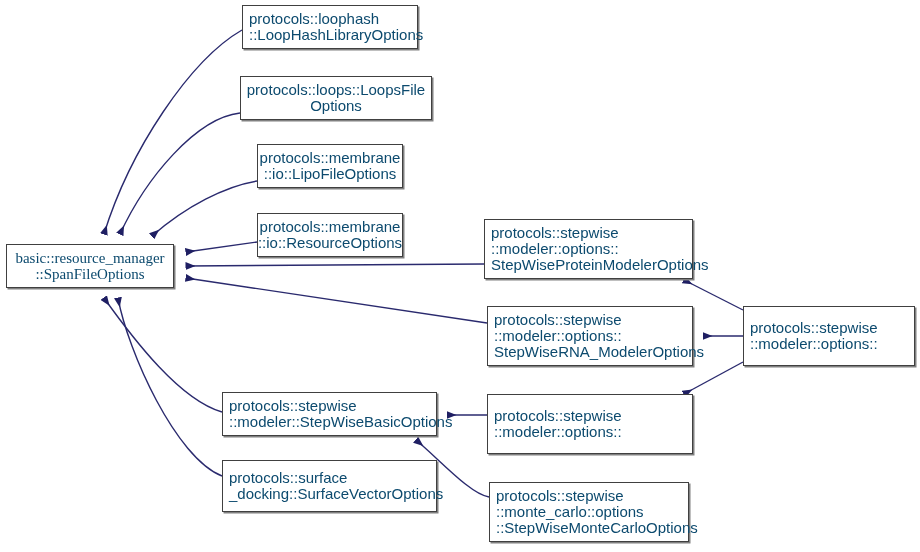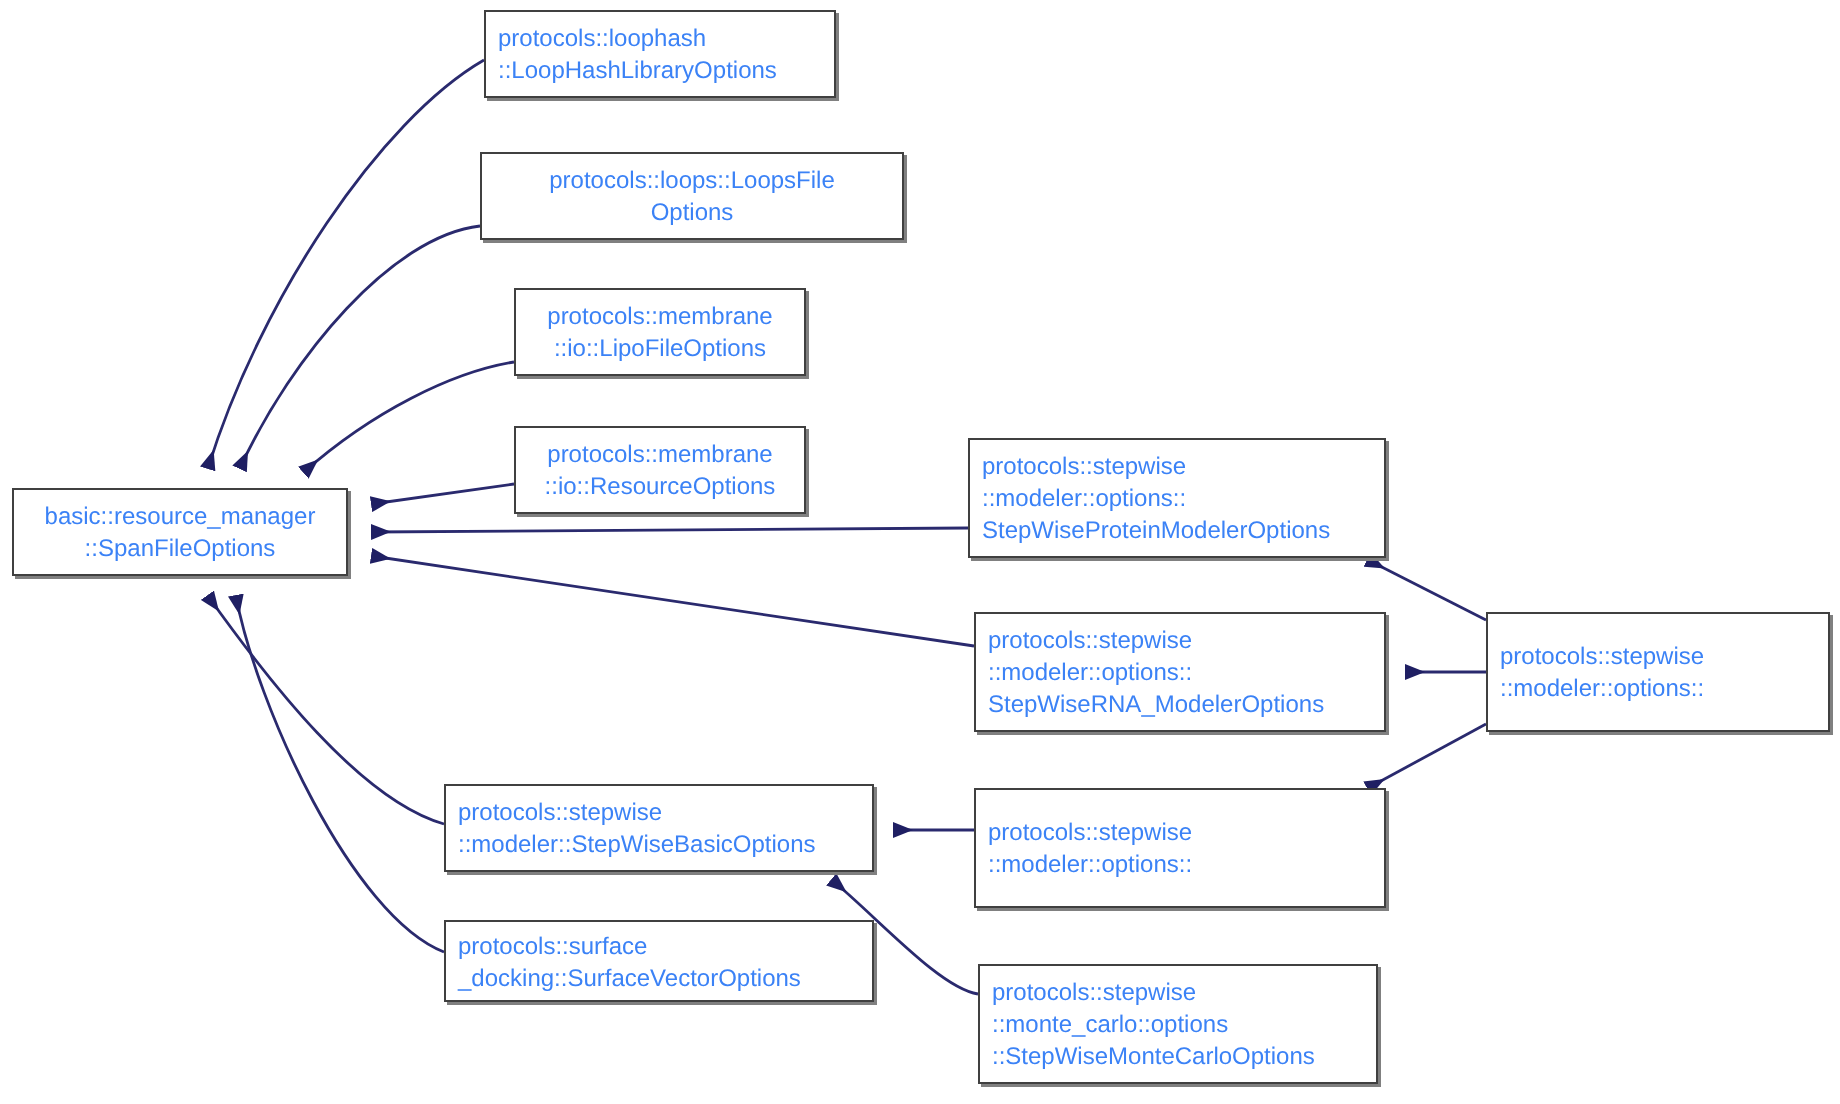--- a/index.html
+++ b/index.html
@@ -26,22 +26,22 @@
   .node-box {
     position: absolute;
     box-sizing: border-box;
     background: #ffffff;
     border: 1px solid #404040;
     box-shadow: 1.5px 1.5px 0 0 #808080;
     display: flex;
     flex-direction: column;
     justify-content: center;
     padding: 2px 6px;
-    color: #3b82f6;
-    font-size: 12px;
+    color: #0c4a6e;
+    font-size: 15px;
     line-height: 16px;
     white-space: pre;
   }
   .node-box.align-center { align-items: center; text-align: center; }
   .node-box.align-left   { align-items: flex-start; text-align: left; }
   .node-line { display: block; }
 </style>
 </head>
 <body>
 
@@ -67,31 +67,31 @@
 
       <path d="M 743 310 L 684 280"></path>
       <path d="M 743 336 L 703 336"></path>
       <path d="M 743 362 L 684 394"></path>
 
       <path d="M 487 415 L 447 415"></path>
       <path d="M 489 497 C 470 494 440 460 416 440"></path>
     </g>
   </svg>
 
-  <div class="node-box align-center" style="left:6px; top:244px; width:168px; height:44px;">
+  <div class="node-box align-center" style="left:6px; top:244px; width:168px; height:44px;font-family:Liberation Serif, serif;">
     <span class="node-line">basic::resource_manager</span>
     <span class="node-line">::SpanFileOptions</span>
   </div>
 
   <div class="node-box align-left" style="left:242px; top:5px; width:176px; height:44px;">
     <span class="node-line">protocols::loophash</span>
     <span class="node-line">::LoopHashLibraryOptions</span>
   </div>
 
-  <div class="node-box align-center" style="left:240px; top:76px; width:212px; height:44px;">
+  <div class="node-box align-center" style="left:240px; top:76px; width:192px; height:44px;">
     <span class="node-line">protocols::loops::LoopsFile</span>
     <span class="node-line">Options</span>
   </div>
 
   <div class="node-box align-center" style="left:257px; top:144px; width:146px; height:44px;">
     <span class="node-line">protocols::membrane</span>
     <span class="node-line">::io::LipoFileOptions</span>
   </div>
 
   <div class="node-box align-center" style="left:257px; top:213px; width:146px; height:44px;">
@@ -119,21 +119,21 @@
   <div class="node-box align-left" style="left:222px; top:392px; width:215px; height:44px;">
     <span class="node-line">protocols::stepwise</span>
     <span class="node-line">::modeler::StepWiseBasicOptions</span>
   </div>
 
   <div class="node-box align-left" style="left:487px; top:394px; width:206px; height:60px;">
     <span class="node-line">protocols::stepwise</span>
     <span class="node-line">::modeler::options::</span>
   </div>
 
-  <div class="node-box align-left" style="left:222px; top:460px; width:215px; height:41px;">
+  <div class="node-box align-left" style="left:222px; top:460px; width:215px; height:52px;">
     <span class="node-line">protocols::surface</span>
     <span class="node-line">_docking::SurfaceVectorOptions</span>
   </div>
 
   <div class="node-box align-left" style="left:489px; top:482px; width:200px; height:60px;">
     <span class="node-line">protocols::stepwise</span>
     <span class="node-line">::monte_carlo::options</span>
     <span class="node-line">::StepWiseMonteCarloOptions</span>
   </div>
 

